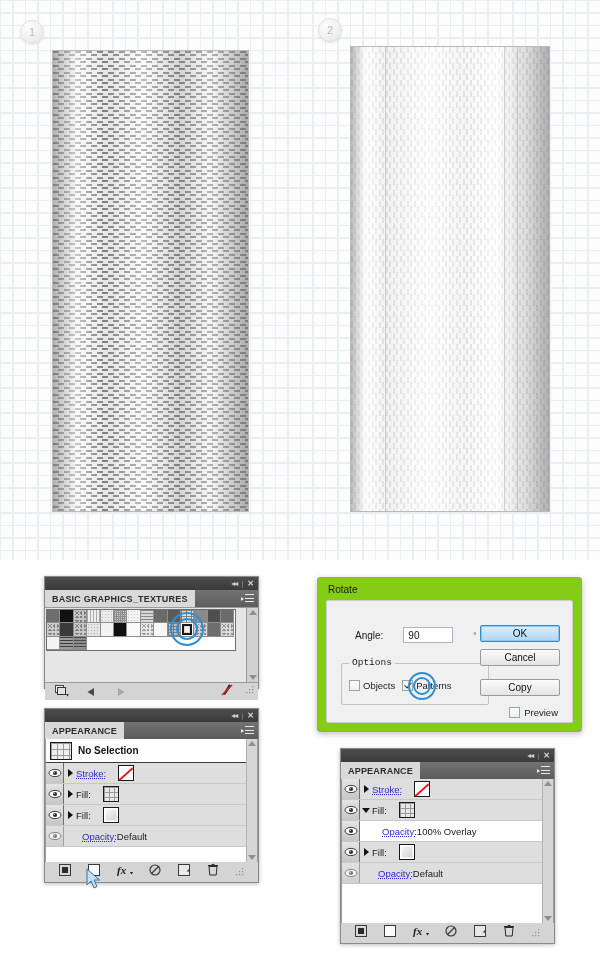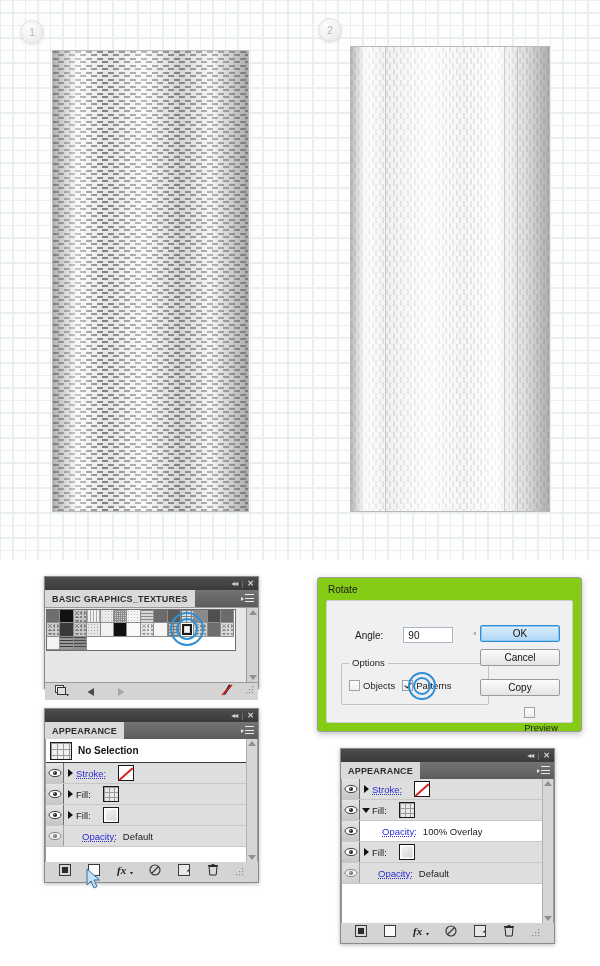--- a/index.html
+++ b/index.html
@@ -116,21 +116,21 @@
   .ap-row.shade{background:#dedede;}
   .ap-eye{width:18px;height:100%;display:flex;align-items:center;justify-content:center;
     background:linear-gradient(to bottom,#e4e4e4,#c6c6c6);border-right:1px solid #6e6e6e;box-sizing:border-box;}
   .ap-eye.dim{opacity:.55;}
   .eye-svg{display:block;}
   .ap-tri{width:12px;display:flex;align-items:center;justify-content:center;}
   .tri-right{width:0;height:0;border-left:5px solid #111;border-top:4px solid transparent;border-bottom:4px solid transparent;}
   .tri-down{width:0;height:0;border-top:5px solid #111;border-left:4px solid transparent;border-right:4px solid transparent;}
   .ap-label{font-size:9.5px;color:#1a1a1a;}
   .ap-label.link{color:#2a2ad0;text-decoration:underline;text-decoration-style:dotted;}
-  .ap-val{font-size:9.5px;color:#1a1a1a;margin-left:6px;}
+  .ap-val{font-size:9.5px;color:#1a1a1a;}
   .ap-thumb{width:40px;display:flex;align-items:center;justify-content:center;}
   .chip{width:16px;height:16px;border:1.5px solid #1a1a1a;box-sizing:border-box;background:#fff;position:relative;}
   .chip.none::after{content:"";position:absolute;left:-2px;right:-2px;top:50%;height:1.6px;background:#e02020;
     transform:rotate(-42deg);transform-origin:center;}
   .chip.grid{background:
      repeating-linear-gradient(to right,#9a9a9a 0 1px,transparent 1px 5px),
      repeating-linear-gradient(to bottom,#9a9a9a 0 1px,transparent 1px 5px),#e8e8e8;}
   .chip.solid{background:linear-gradient(135deg,#fbfbfb,#cfcfcf);box-shadow:inset 0 0 0 1.5px #fff;}
   .ap-head-thumb{width:22px;height:18px;margin:0 6px 0 4px;border:1.5px solid #1a1a1a;box-sizing:border-box;}
   .ap-head-title{font-size:10px;font-weight:bold;color:#111;}
@@ -150,36 +150,36 @@
   .dlg-title{font-size:10px;color:#1a1a1a;padding:6px 10px 0 10px;}
   .dlg-inner{position:absolute;left:8px;top:22px;right:8px;bottom:8px;
     border:1px solid #cfcfcf;border-radius:2px;background:#f0f0f0;box-sizing:border-box;}
   .angle-row{position:absolute;left:28px;top:26px;display:flex;align-items:center;gap:20px;}
   .angle-label{font-size:10px;color:#1a1a1a;}
   .angle-input{width:50px;height:16px;background:#fff;border:1px solid #a9b7c4;box-sizing:border-box;
     font-size:10px;color:#111;padding:0 4px;line-height:15px;font-family:"Liberation Sans",sans-serif;}
   .deg{font-size:8px;color:#333;}
   .options-box{position:absolute;left:14px;top:62px;width:148px;height:42px;
     border:1px solid #c2c2c2;border-radius:2px;box-sizing:border-box;}
-  .options-legend{position:absolute;left:7px;top:-7px;background:#f0f0f0;padding:0 3px;font-size:9.5px;color:#1a1a1a;}
+  .options-legend{position:absolute;left:7px;top:-7px;background:#f0f0f0;padding:0 3px;font-size:9.5px;color:#1a1a1a;font-family:Liberation Mono, monospace;}
   .opt-row{position:absolute;left:7px;top:16px;display:flex;align-items:center;gap:3px;}
   .cb{width:11px;height:11px;border:1px solid #9aa4ad;background:linear-gradient(to bottom,#fdfdfd,#eceff1);
     box-sizing:border-box;position:relative;display:inline-block;}
   .cb.checked::after{content:"";position:absolute;left:3px;top:0px;width:3px;height:6px;
     border:solid #2b2b2b;border-width:0 1.6px 1.6px 0;transform:rotate(42deg);}
   .cb-label{font-size:9.5px;color:#1a1a1a;}
   .dlg-btn{position:absolute;width:80px;height:17px;border:1px solid #9a9a9a;border-radius:2px;
     background:linear-gradient(to bottom,#fbfbfb,#e4e4e4);box-sizing:border-box;
     font-size:10px;color:#101010;text-align:center;line-height:15px;font-family:"Liberation Sans",sans-serif;}
   .dlg-btn.primary{background:linear-gradient(to bottom,#dceefc,#aed6f5);border:1px solid #2f8fd4;
     box-shadow:0 0 0 1px #8fc6ee inset;}
   #btn-ok{right:12px;top:24px;margin-left:40px;}
   #btn-cancel{right:12px;top:48px;}
   #btn-copy{right:12px;top:78px;}
-  .preview-row{position:absolute;right:14px;top:106px;display:flex;align-items:flex-start;gap:4px;flex-direction:column;}
+  .preview-row{position:absolute;right:14px;top:106px;display:flex;align-items:flex-start;gap:4px;}
   .circle-hl{position:absolute;width:28px;height:28px;border-radius:50%;border:2.5px solid #2f8fd4;box-sizing:border-box;}
   .circle-hl::after{content:"";position:absolute;left:3px;top:3px;right:3px;bottom:3px;border-radius:50%;border:2px solid #2f8fd4;}
 </style>
 </head>
 <body>
 
 <div id="canvas">
 
   <div class="step-badge" id="badge1">1</div>
   <div class="step-badge" id="badge2">2</div>

